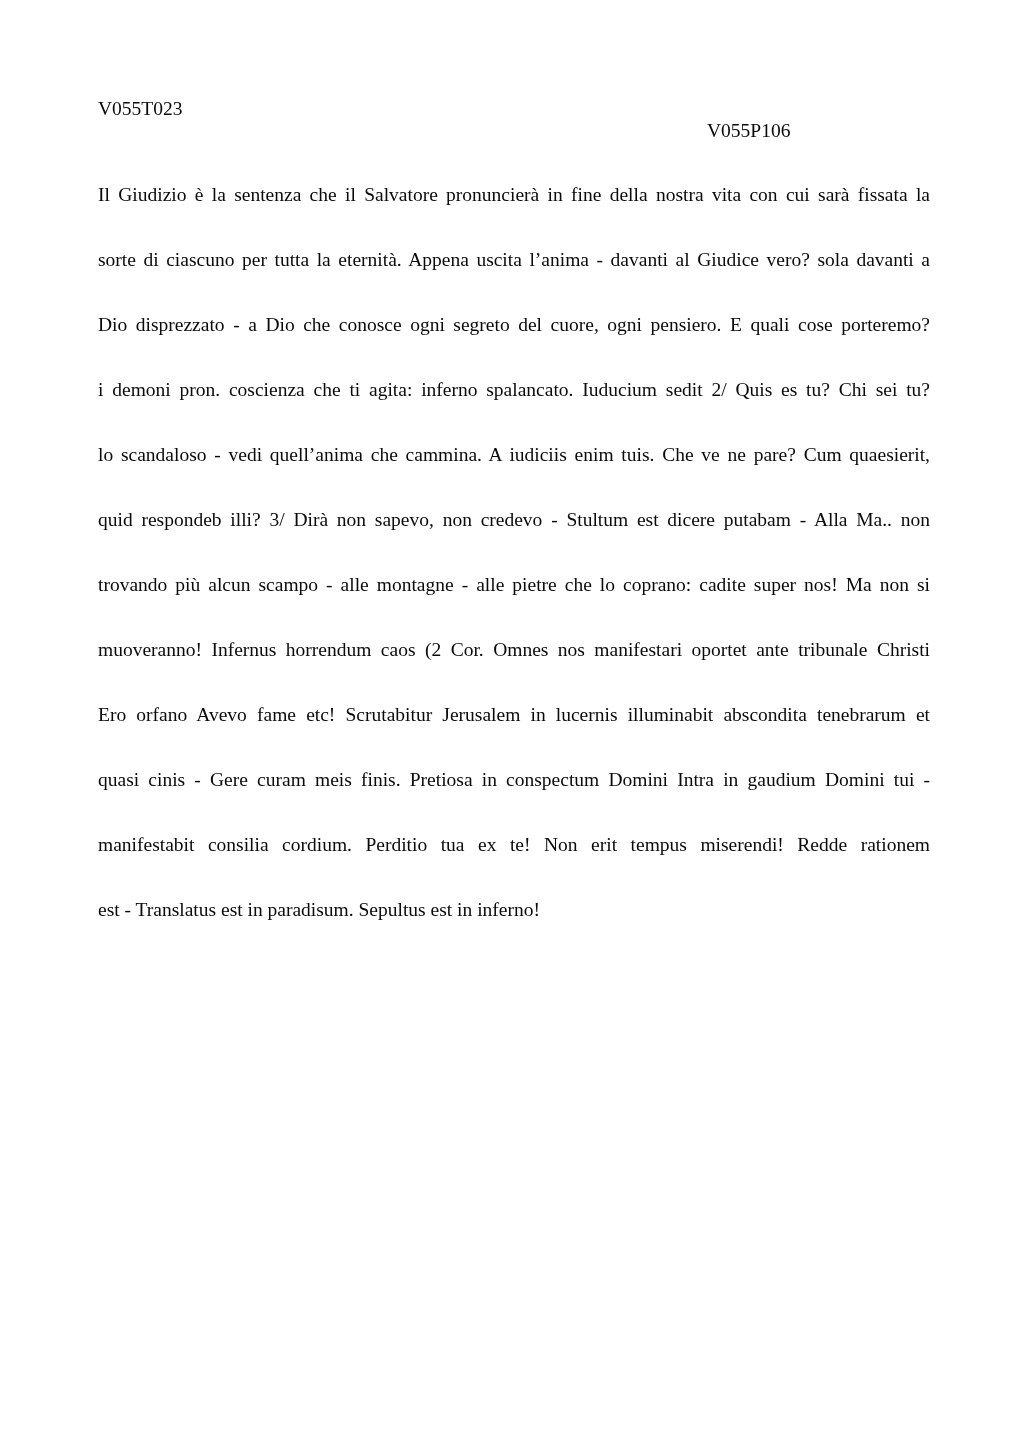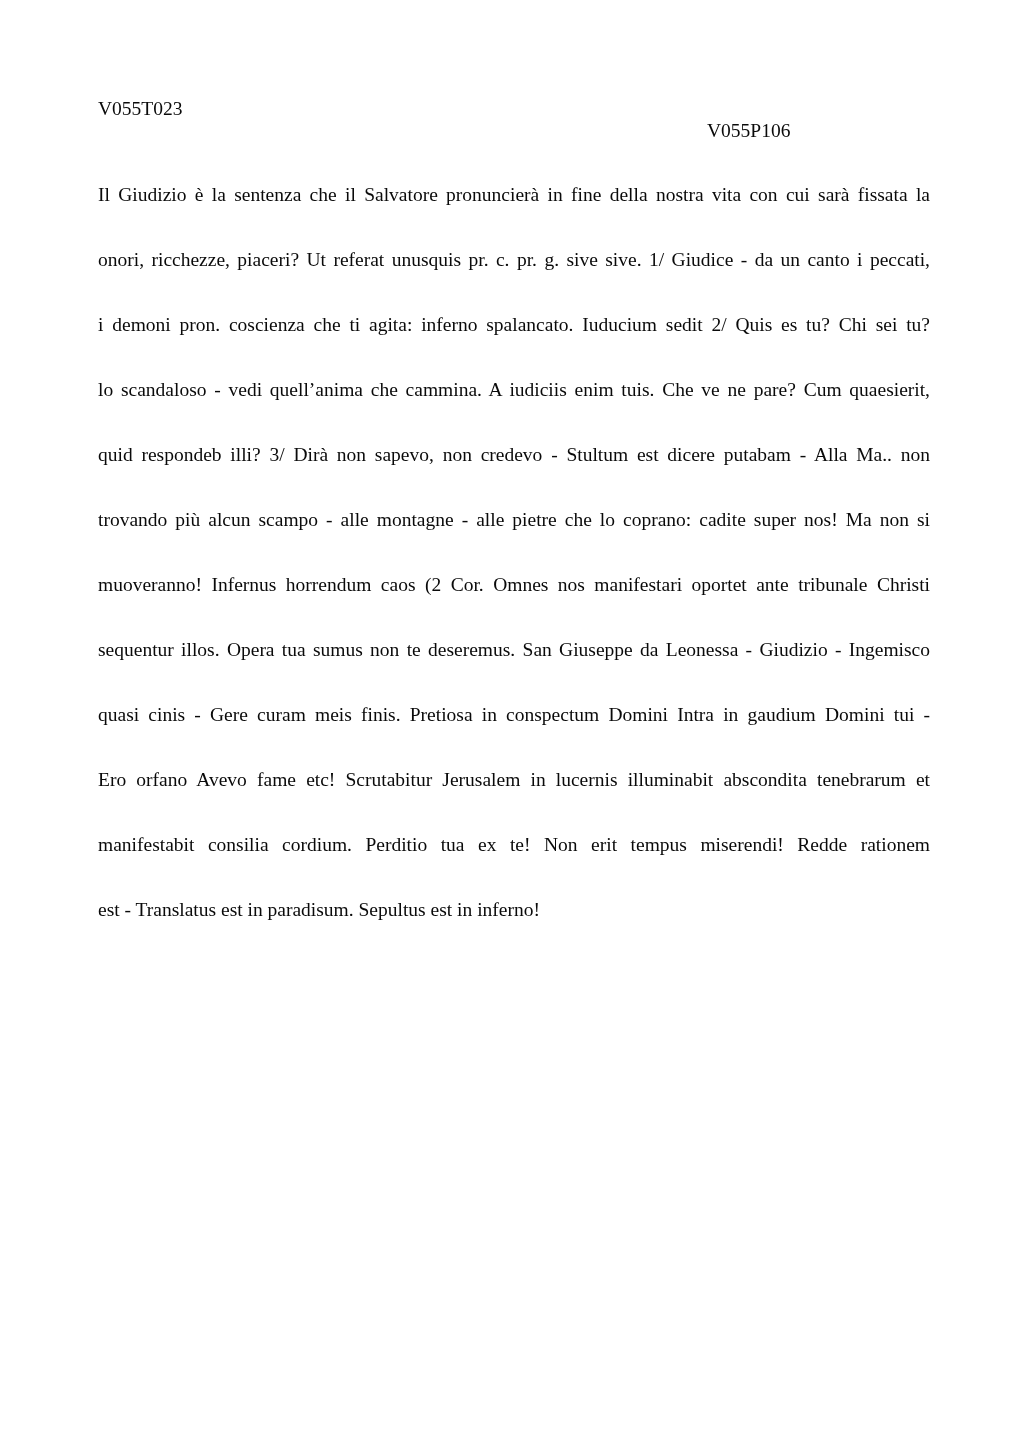--- a/index.html
+++ b/index.html
@@ -53,26 +53,26 @@
 </style>
 </head>
 <body>
 
 <div class="page">
   <div class="content">
     <div class="doc-id">V055T023</div>
     <div class="page-id">V055P106</div>
     <div class="paragraph">
       <div class="line">Il Giudizio è la sentenza che il Salvatore pronuncierà in fine della nostra vita con cui sarà fissata la</div>
-      <div class="line">onori, ricchezze, piaceri? Ut referat unusquis pr. c. pr. g. sive sive. 1/ Giudice - da un canto i peccati,</div>
+      <div class="line">sorte di ciascuno per tutta la eternità. Appena uscita l’anima - davanti al Giudice vero? sola davanti a</div>
+      <div class="line">Dio disprezzato - a Dio che conosce ogni segreto del cuore, ogni pensiero. E quali cose porteremo?</div>
       <div class="line">i demoni pron. coscienza che ti agita: inferno spalancato. Iuducium sedit 2/ Quis es tu? Chi sei tu?</div>
       <div class="line">lo scandaloso - vedi quell’anima che cammina. A iudiciis enim tuis. Che ve ne pare? Cum quaesierit,</div>
       <div class="line">quid respondeb illi? 3/ Dirà non sapevo, non credevo - Stultum est dicere putabam - Alla Ma.. non</div>
       <div class="line">trovando più alcun scampo - alle montagne - alle pietre che lo coprano: cadite super nos! Ma non si</div>
       <div class="line">muoveranno! Infernus horrendum caos (2 Cor. Omnes nos manifestari oportet ante tribunale Christi</div>
-      <div class="line">sequentur illos. Opera tua sumus non te deseremus. San Giuseppe da Leonessa - Giudizio - Ingemisco</div>
+      <div class="line">Ero orfano Avevo fame etc! Scrutabitur Jerusalem in lucernis illuminabit abscondita tenebrarum et</div>
       <div class="line">quasi cinis - Gere curam meis finis. Pretiosa in conspectum Domini Intra in gaudium Domini tui -</div>
-      <div class="line">Ero orfano Avevo fame etc! Scrutabitur Jerusalem in lucernis illuminabit abscondita tenebrarum et</div>
       <div class="line">manifestabit consilia cordium. Perditio tua ex te! Non erit tempus miserendi! Redde rationem</div>
       <div class="line last">est - Translatus est in paradisum. Sepultus est in inferno!</div>
     </div>
   </div>
 </div>
 
 </body></html>

